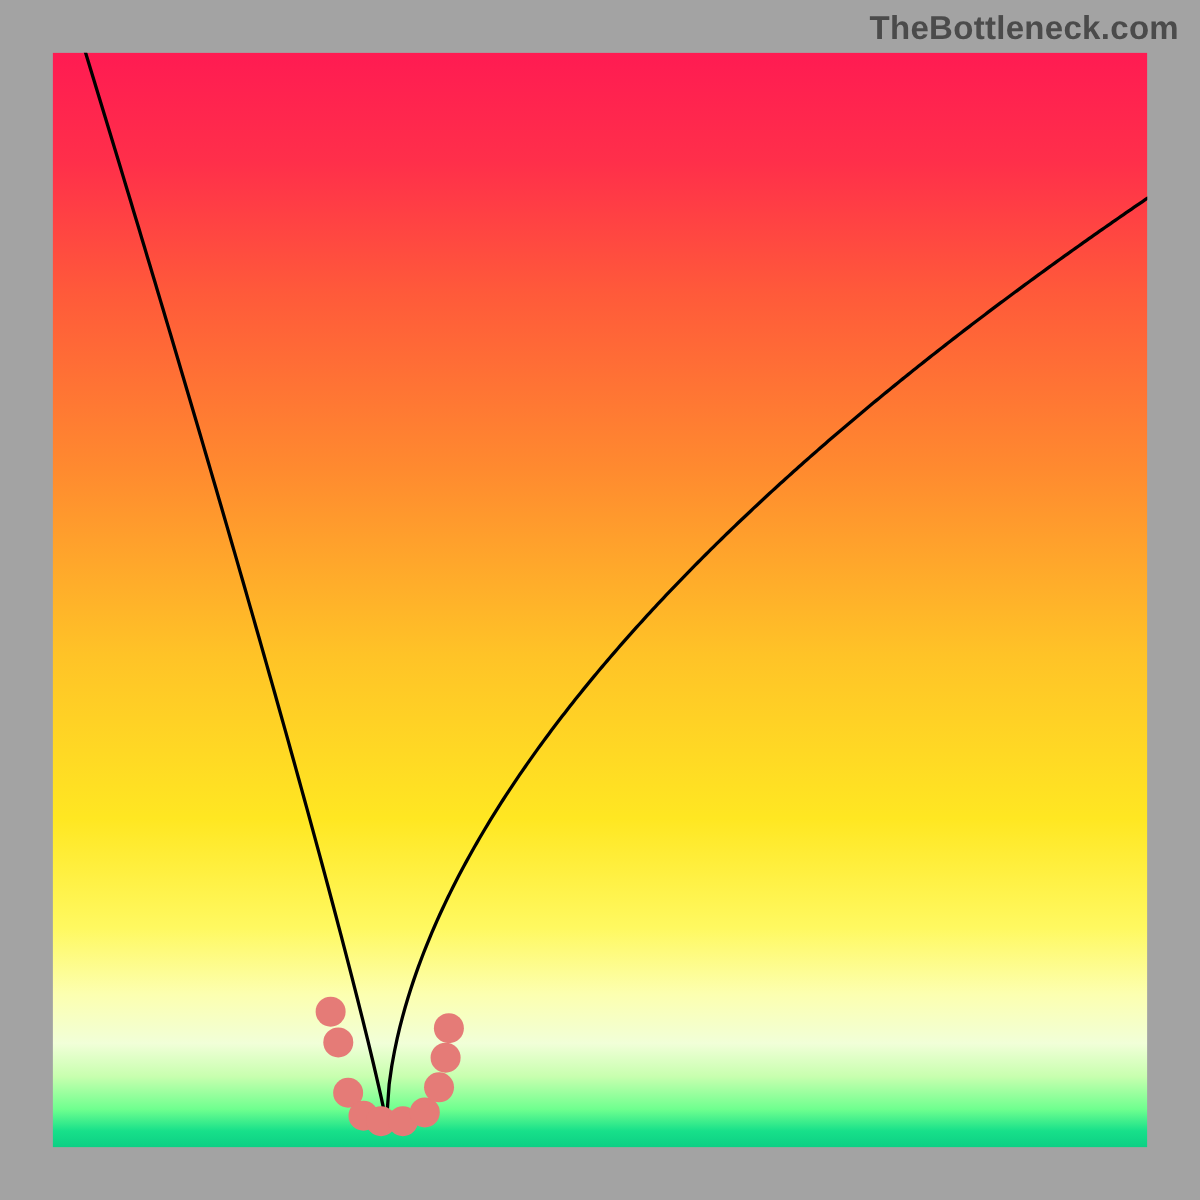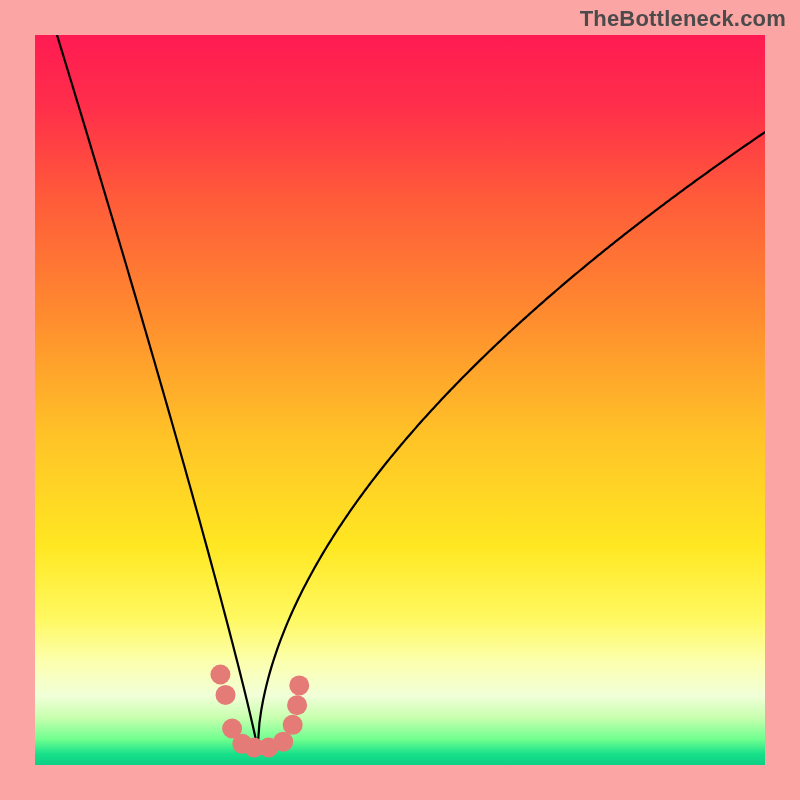--- a/index.html
+++ b/index.html
@@ -7,21 +7,21 @@
     padding: 0;
     width: 800px;
     height: 800px;
     background: #000;
     overflow: hidden;
     font-family: Arial, Helvetica, sans-serif;
   }
   .frame {
     position: absolute;
     inset: 0;
-    background: #fca5a5;
+    background: #a3a3a3;
     text-align: center;
   }
   .plot {
     position: absolute;
     left: 35px;
     top: 35px;
     width: 730px;
     height: 730px;
     overflow: hidden;
   }

